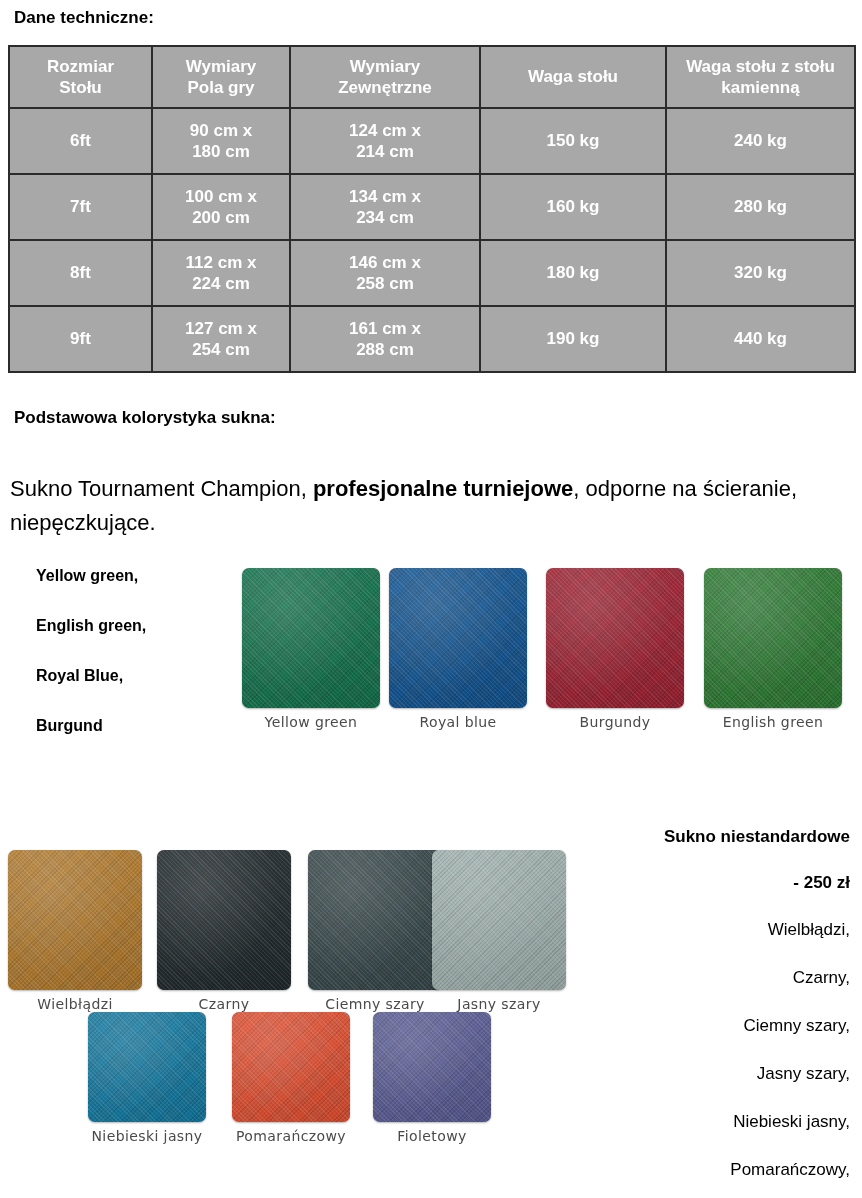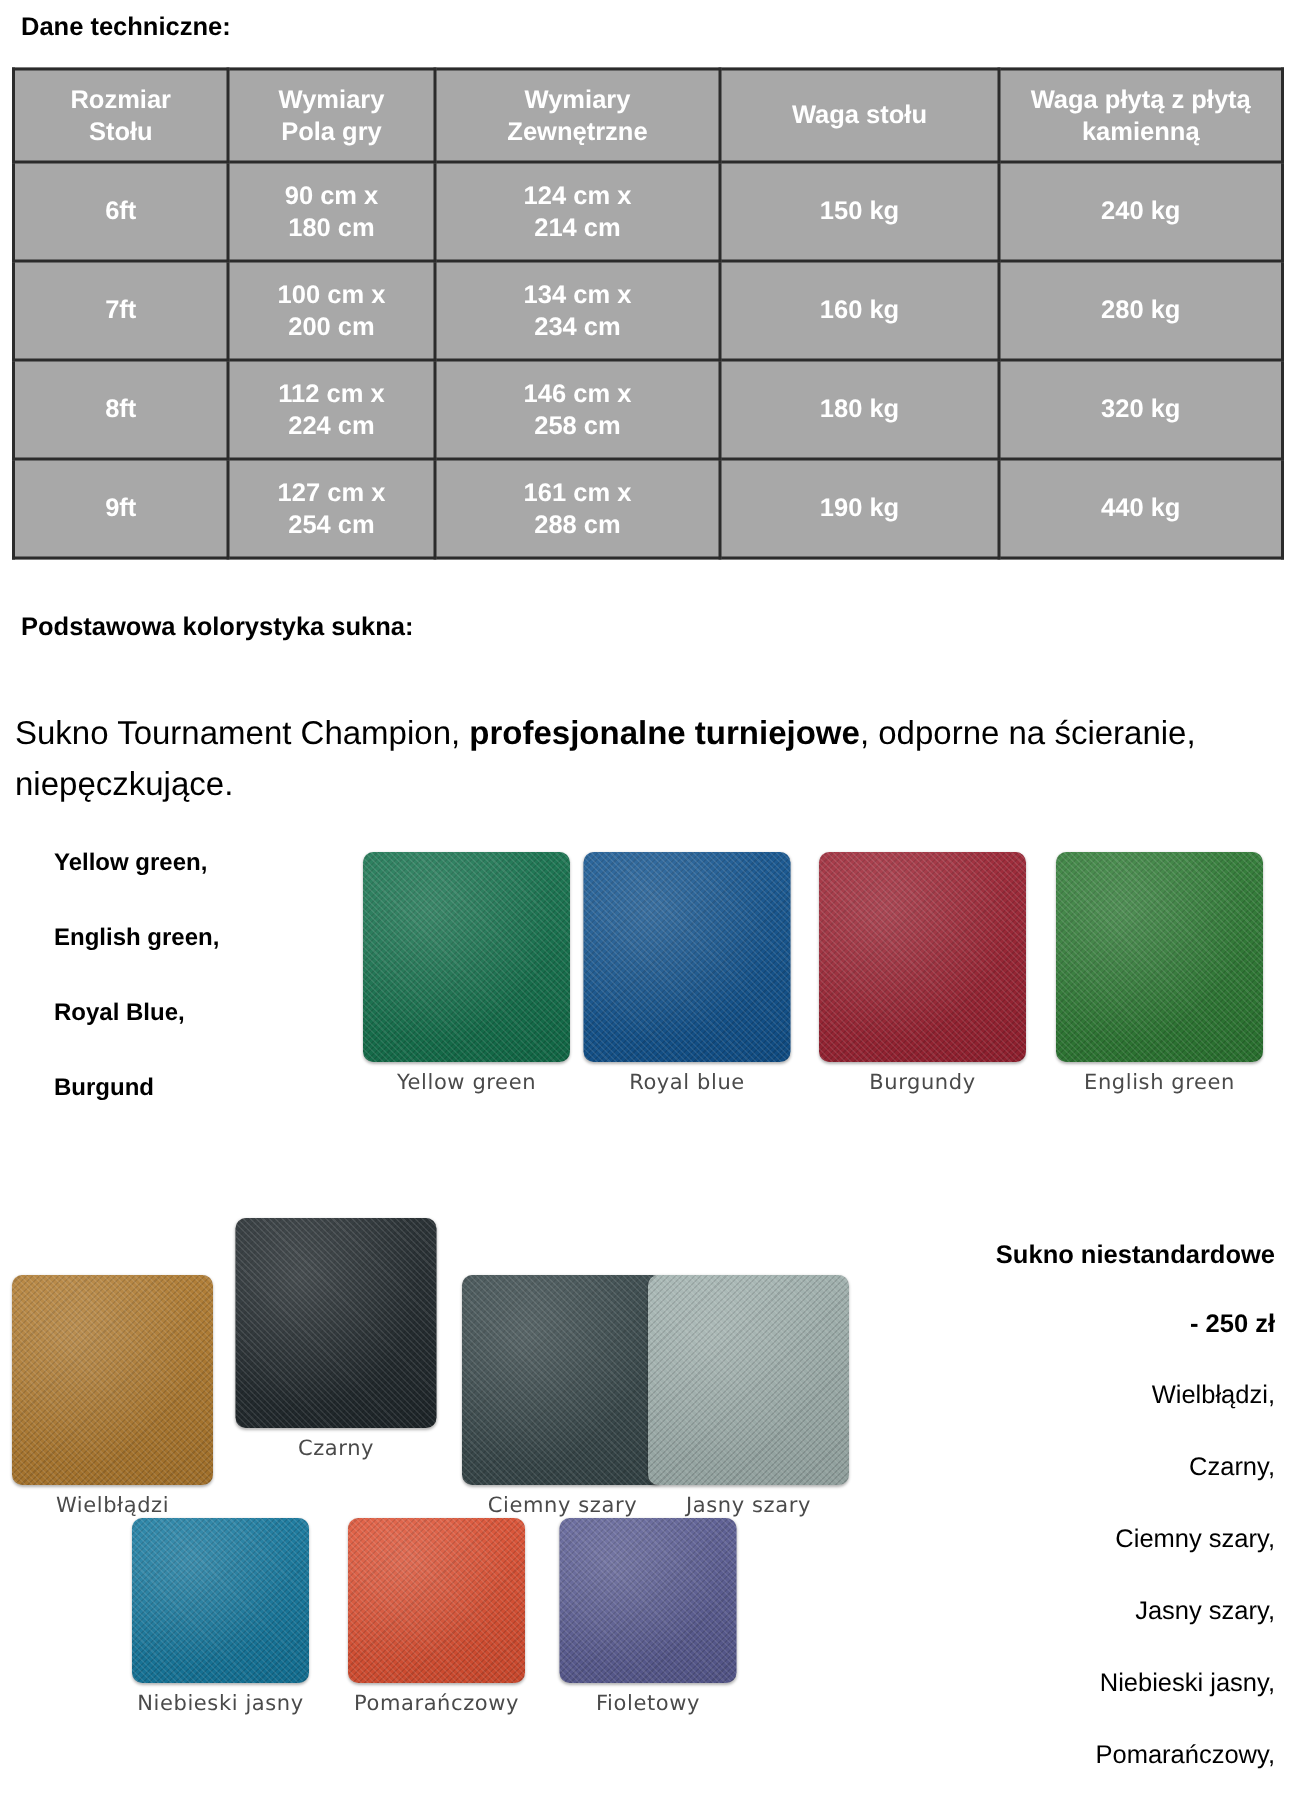--- a/index.html
+++ b/index.html
@@ -131,21 +131,21 @@
   
   #swatch-row-standard .swatch { width: 138px; height: 140px; }
   #sw-yellow-green { left: 226px; top: 568px; padding-left: 16px; }
   #sw-royal-blue   { left: 389px; top: 568px; }
   #sw-burgundy     { left: 546px; top: 568px; }
   #sw-english-green{ left: 704px; top: 568px; }
 
   
   #swatch-row-custom-a .swatch { width: 134px; height: 140px; }
   #sw-camel      { left: 8px;   top: 850px; }
-  #sw-black      { left: 157px; top: 812px; }
+  #sw-black      { left: 157px; top: 850px; }
   #sw-dark-gray  { left: 296px; top: 850px; padding-left: 12px; }
   #sw-light-gray { left: 432px; top: 850px; }
 
   
   #swatch-row-custom-b .swatch { width: 118px; height: 110px; }
   #sw-light-blue  { left: 88px;  top: 1012px; }
   #sw-orange      { left: 232px; top: 1012px; }
   #sw-violet      { left: 373px; top: 1012px; }
 
   
@@ -192,21 +192,21 @@
         <span>Pola gry</span>
       </th>
       <th class="col-outer">
         <span>Wymiary</span><br>
         <span>Zewnętrzne</span>
       </th>
       <th class="col-weight">
         <span>Waga stołu</span>
       </th>
       <th class="col-weight2">
-        <span>Waga płytą z płytą</span><br>
+        <span>Waga stołu z stołu</span><br>
         <span>kamienną</span>
       </th>
     </tr>
   </thead>
   <tbody>
     <tr>
       <td>6ft</td>
       <td>
         <span>90 cm x</span><br>
         <span>180 cm</span>

